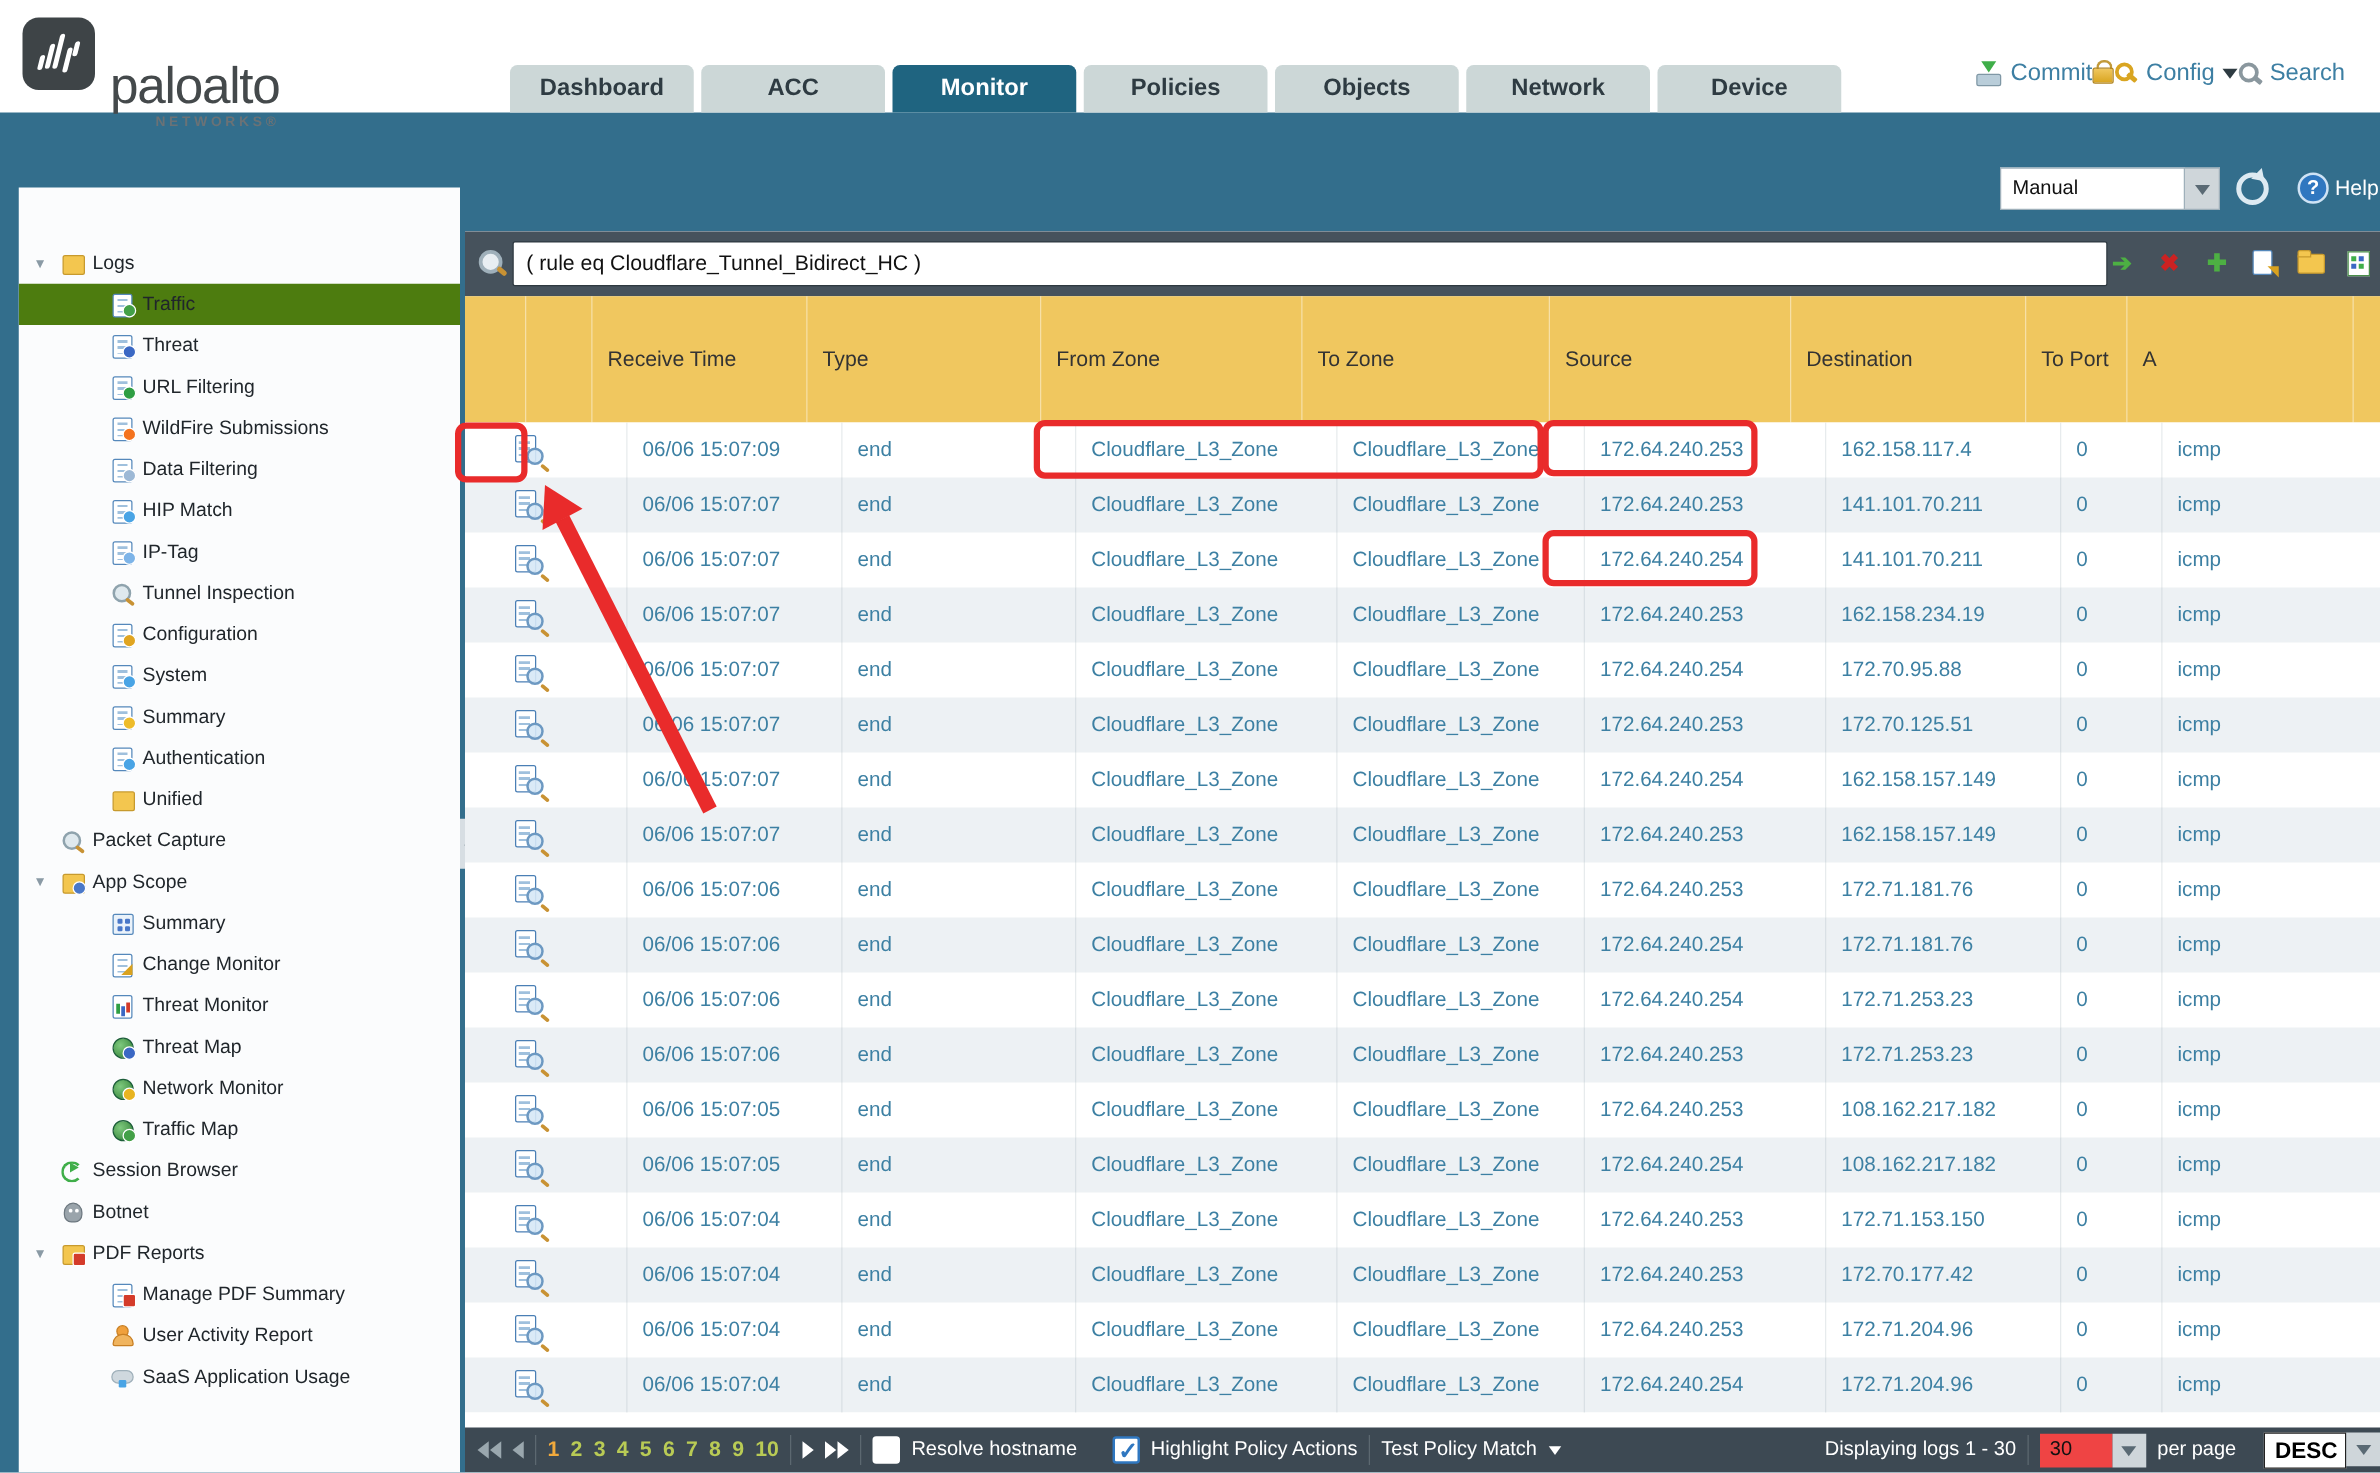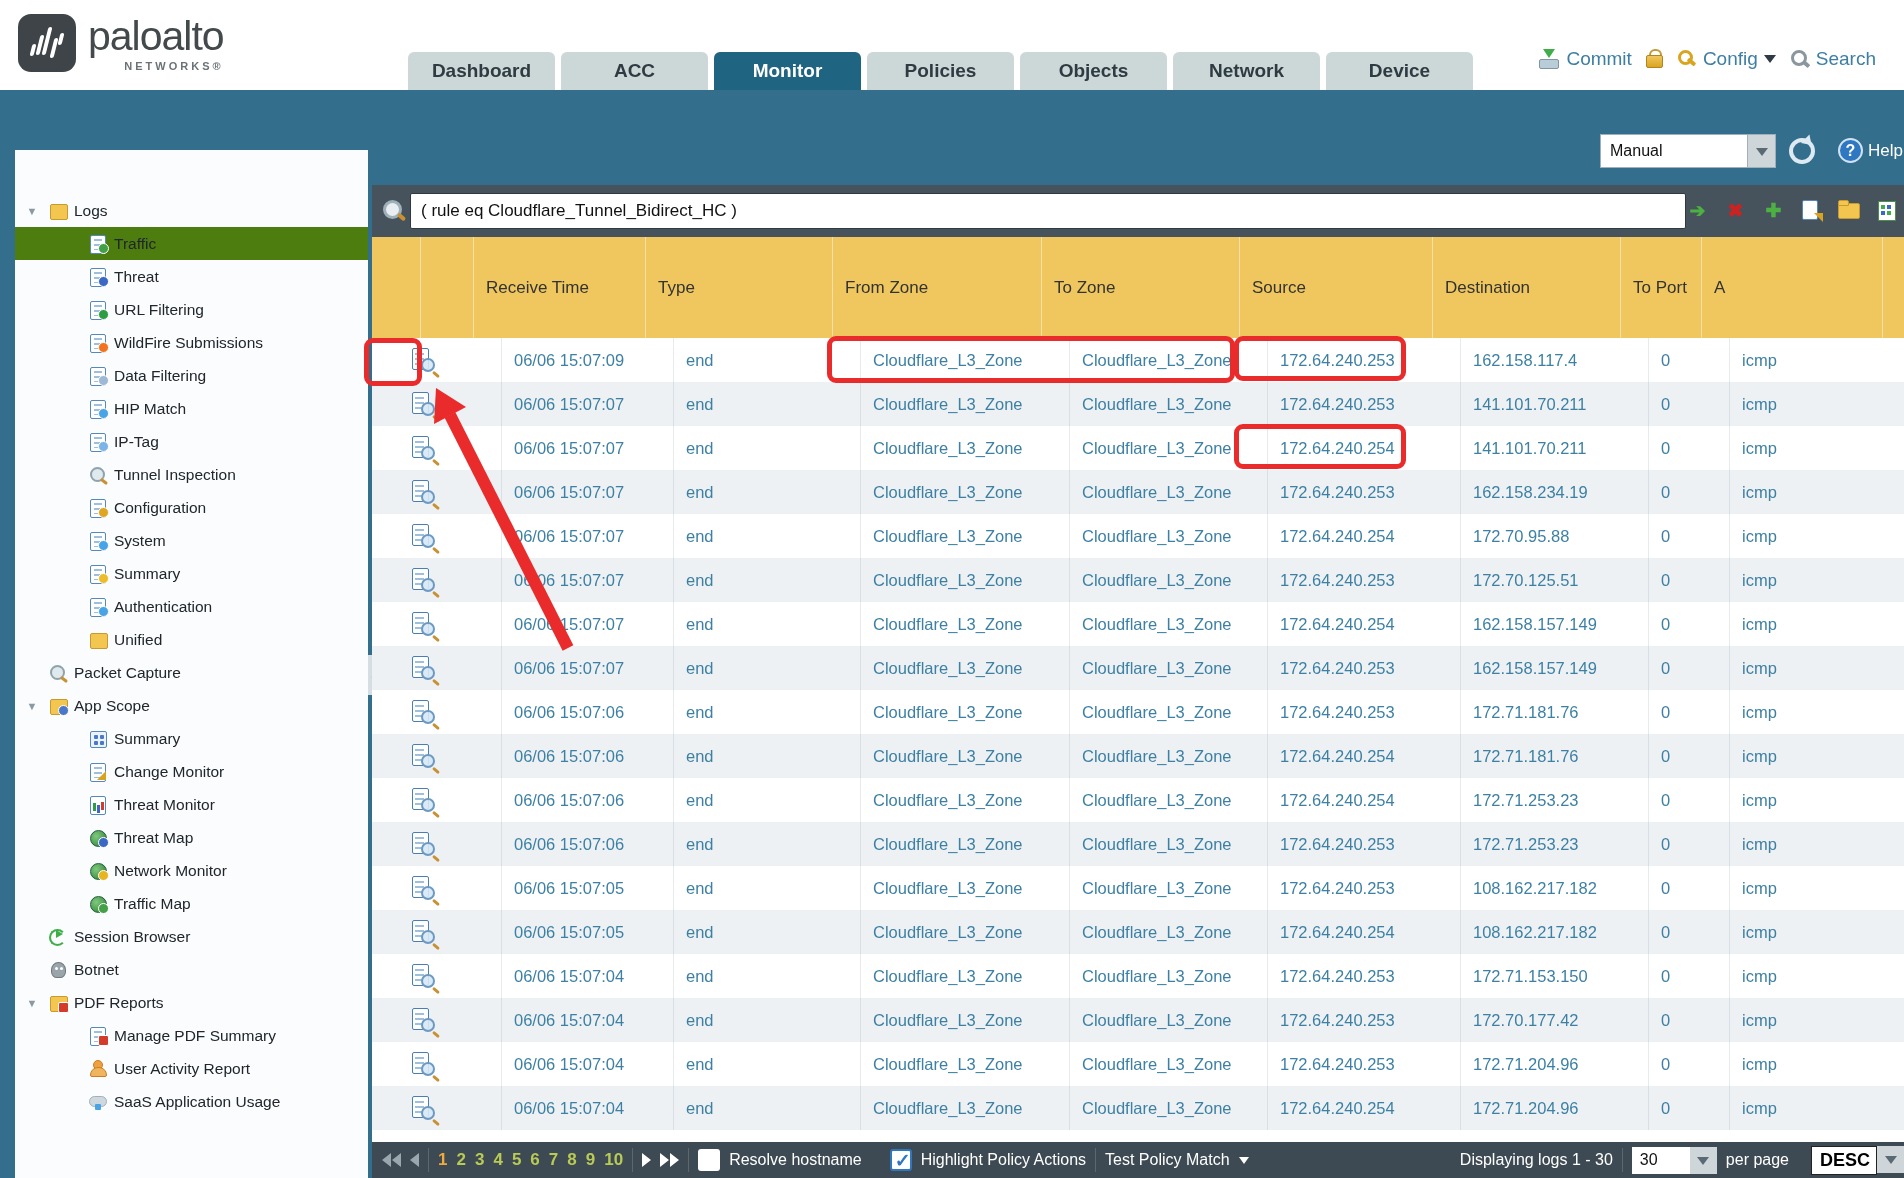--- a/index.html
+++ b/index.html
@@ -11,29 +11,29 @@
   .top-header { position:absolute; left:0; top:0; width:1904px; height:90px; background:#ffffff; }
   .logo { position:absolute; left:18px; top:14px; display:flex; align-items:flex-start; gap:12px; }
   .logo-mark { width:58px; height:58px; background:#3E4447; border-radius:13px; display:flex; align-items:center; justify-content:center; gap:3px; }
   .logo-mark i { display:block; width:4px; background:#fff; border-radius:2px; transform:skewX(-14deg); }
   .logo-mark i:nth-child(1){height:12px; margin-top:14px;}
   .logo-mark i:nth-child(2){height:20px; margin-top:4px;}
   .logo-mark i:nth-child(3){height:28px; margin-bottom:4px;}
   .logo-mark i:nth-child(4){height:20px; margin-top:10px;}
   .logo-mark i:nth-child(5){height:12px; margin-top:-8px;}
   .logo-text { display:flex; flex-direction:column; align-items:flex-end; }
-  .logo-brand { font-size:41px; color:#44494B; font-weight:500; letter-spacing:-1px; line-height:44px; }
+  .logo-brand { font-size:41px; color:#44494B; font-weight:500; letter-spacing:-1px; line-height:44px;margin-top:32px; }
   .logo-sub { font-size:11px; color:#6B7276; letter-spacing:3px; font-weight:bold; margin-top:2px; }
 
   .tabs { position:absolute; left:408px; bottom:0; display:flex; gap:6px; }
   .tab { width:147px; height:38px; background:#CCD7D7; color:#2E3B42; font-size:19px; font-weight:bold;
          display:flex; align-items:center; justify-content:center; border-radius:6px 6px 0 0; cursor:pointer; }
   .tab.active { background:#1F6480; color:#ffffff; }
 
-  .header-actions { position:absolute; right:28px; top:48px; display:flex; align-items:center; gap:14px;
+  .header-actions { position:absolute; right:28px; top:48px; display:flex; 
                     color:#3D7FA3; font-size:19px; }
   .hact { display:flex; align-items:center; gap:6px; cursor:pointer; }
   .caret-down { width:0; height:0; border:6px solid transparent; border-top:8px solid #2E3B42; margin-top:6px; }
 
   
   .ic { position:relative; display:inline-block; }
   .ic-commit { width:22px; height:22px; }
   .ic-commit::before { content:""; position:absolute; left:5px; top:1px; width:0; height:0;
       border:6px solid transparent; border-top:9px solid #3fae49; }
   .ic-commit::after { content:""; position:absolute; left:1px; bottom:1px; width:18px; height:8px;
@@ -204,21 +204,21 @@
   .tri.r { border-left:9px solid #ffffff; border-right:none; }
   .pager-icon { display:flex; align-items:center; gap:1px; cursor:pointer; }
   .pages { display:flex; gap:9px; font-size:17px; font-weight:bold; }
   .pages span { color:#B9CB55; cursor:pointer; }
   .pages span.current { color:#F1A93C; }
   .chk { width:22px; height:22px; background:#fff; border-radius:3px; cursor:pointer; position:relative; flex:0 0 22px; }
   .chk.checked { border:2px solid #2f77c0; }
   .chk.checked::after { content:"\2713"; position:absolute; left:3px; top:-2px; color:#2f77c0; font-size:19px; font-weight:bold; }
   .small-caret { width:0; height:0; border:5px solid transparent; border-top:7px solid #fff; margin-top:6px; }
   .per-page-select, .sort-select { display:flex; }
-  .per-page-select .val { width:58px; height:27px; background:#ffffff; color:#111; font-size:16px;
+  .per-page-select .val { width:58px; height:27px; background:#ef4444; color:#111; font-size:16px;
       display:flex; align-items:center; padding-left:8px; }
   .per-page-select .btn, .sort-select .btn { width:27px; height:27px; background:#cfd6da;
       display:flex; align-items:center; justify-content:center; cursor:pointer; }
   .per-page-select .btn::after, .sort-select .btn::after { content:""; width:0; height:0;
       border:6px solid transparent; border-top:8px solid #5a6a74; margin-top:7px; }
   .sort-select .val { width:66px; height:29px; background:#fff; color:#000; font-size:18px; font-weight:bold;
       display:flex; align-items:center; padding-left:8px; border:1px solid #222; }
   .footer-spacer { flex:1; }
 
   

